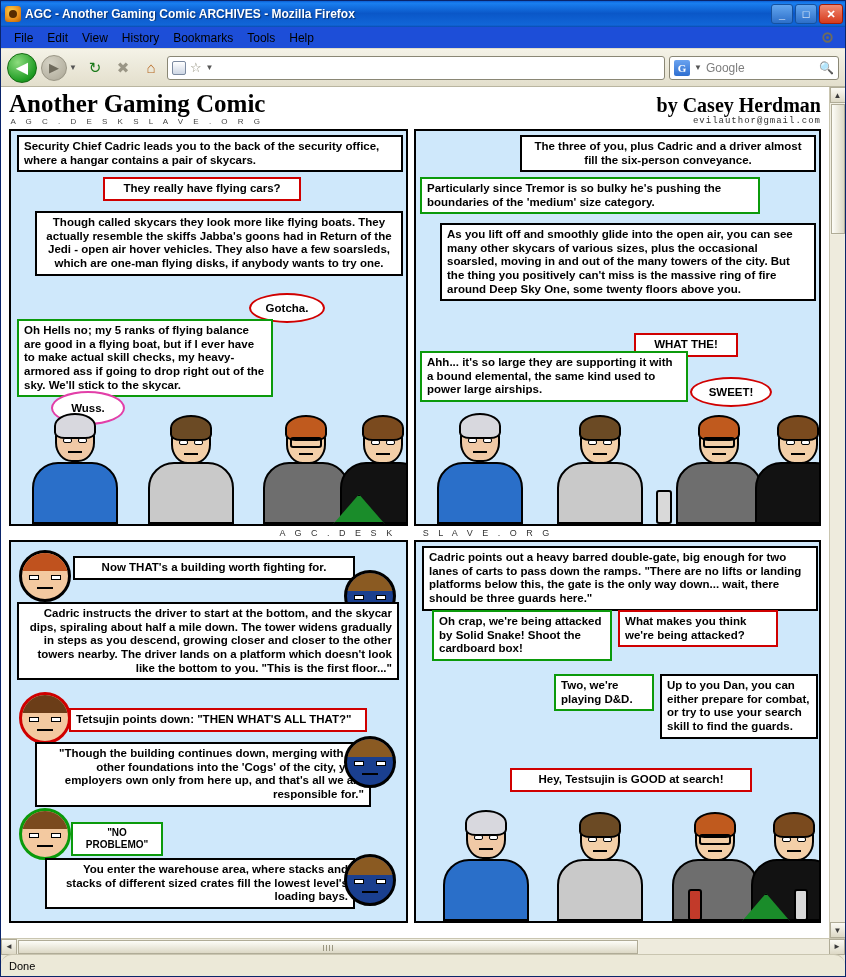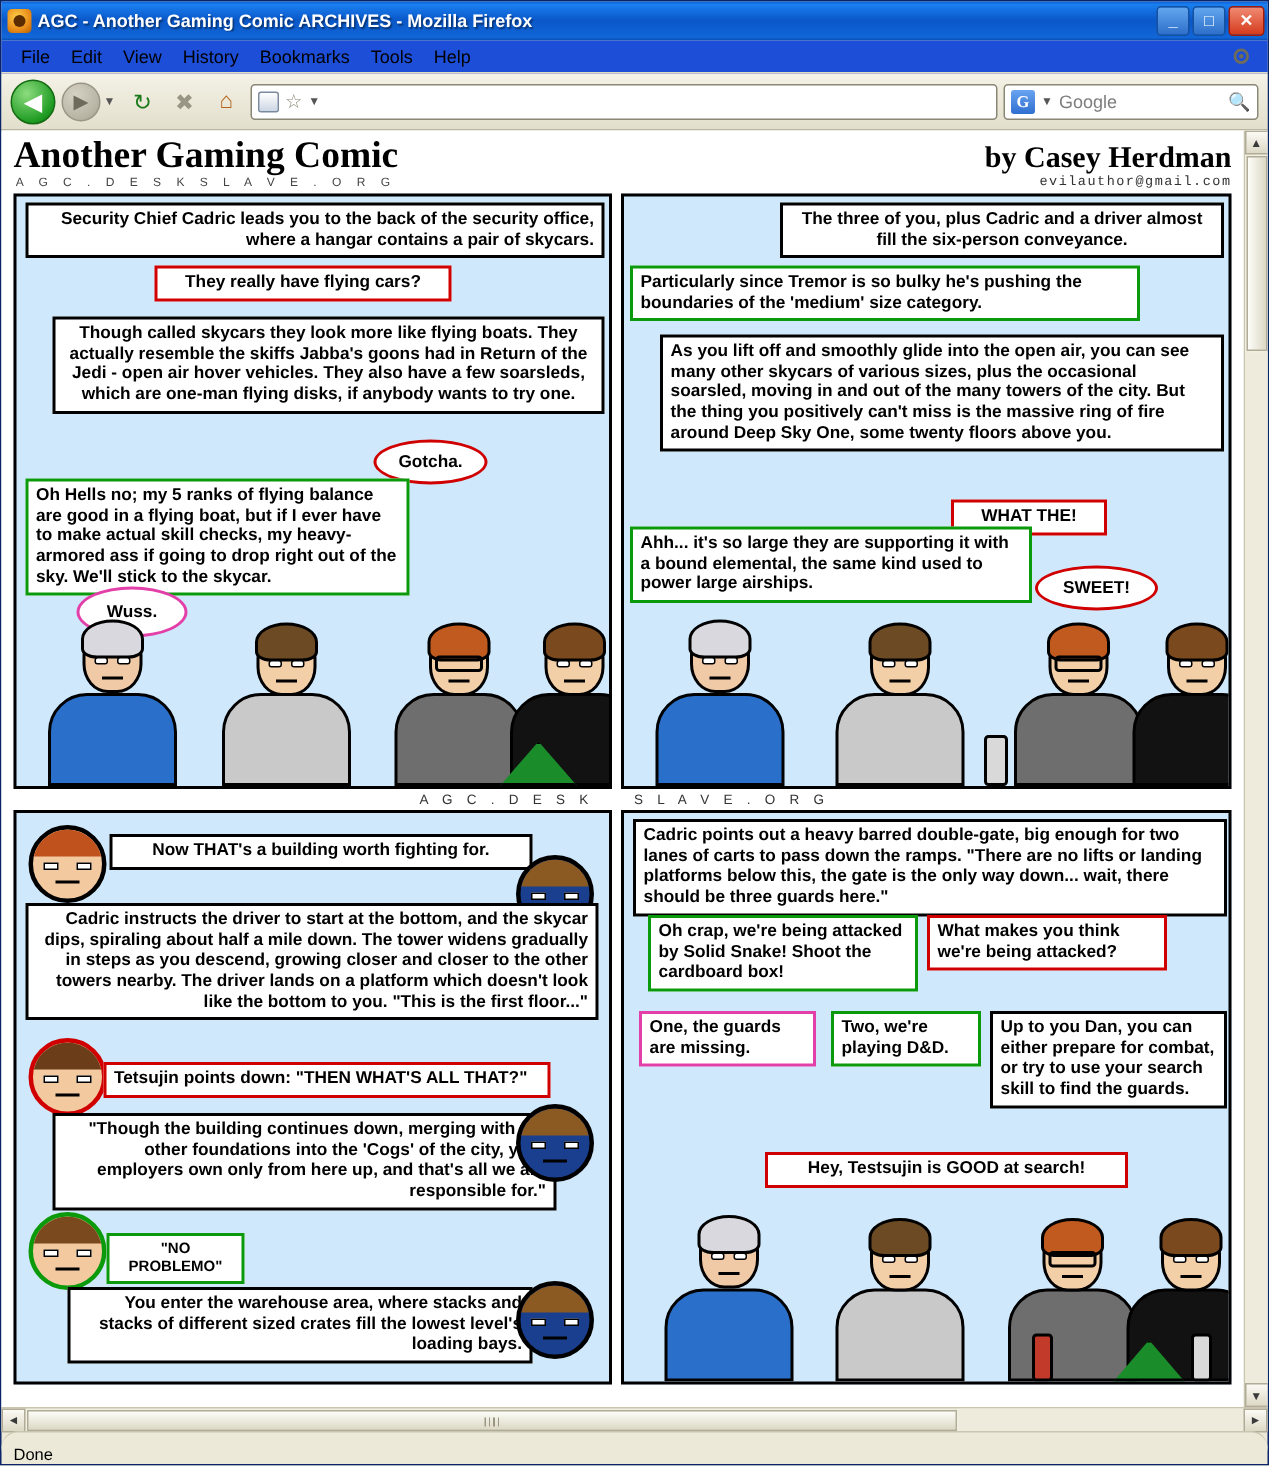--- a/index.html
+++ b/index.html
@@ -192,21 +192,21 @@
     transform: translateX(-50%);
     background:
       repeating-linear-gradient(to right, #9a9681 0 1px, transparent 1px 3px);
   }
   .h-rest { flex: 1 1 auto; background: #eeebdd; height: 16px; }
   
   .statusbar {
     height: 22px;
     background: #ece9d8;
     border-top: 1px solid #c9c5b0;
-    display: flex; align-items: flex-end;
+    display: flex; align-items: center;
     padding: 0 8px;
     font-size: 11px;
     color: #000;
     border-radius: 11px;
   }
   
   .comic {
     padding: 4px 8px 0 8px;
     font-family: "Liberation Sans", sans-serif;
   }
@@ -401,21 +401,21 @@
           </div>
           <div>
             <div class="comic-byline">by Casey Herdman</div>
             <div class="comic-email">evilauthor@gmail.com</div>
           </div>
         </div>
 
         <div class="strip-row">
 
           <div class="panel p1">
-            <div class="bub k" style="left:6px; top:4px; width:386px;text-align:right;">Security Chief Cadric leads you to the back of the security office, where a hangar contains a pair of skycars.</div>
+            <div class="bub k" style="left:6px; top:4px; width:386px;">Security Chief Cadric leads you to the back of the security office, where a hangar contains a pair of skycars.</div>
             <div class="bub r ct" style="left:92px; top:46px; width:198px;">They really have flying cars?</div>
             <div class="bub k ct" style="left:24px; top:80px; width:368px;">Though called skycars they look more like flying boats. They actually resemble the skiffs Jabba's goons had in Return of the Jedi - open air hover vehicles. They also have a few soarsleds, which are one-man flying disks, if anybody wants to try one.</div>
             <div class="oval" style="left:238px; top:162px; width:76px; height:30px;">Gotcha.</div>
             <div class="bub g" style="left:6px; top:176px; width:256px;margin-top:12px;">Oh Hells no; my 5 ranks of flying balance are good in a flying boat, but if I ever have to make actual skill checks, my heavy-armored ass if going to drop right out of the sky. We'll stick to the skycar.</div>
             <div class="oval m" style="left:40px; top:260px; width:74px; height:34px;">Wuss.</div>
 
             <div class="chars">
               <div class="fig" style="left:10px; width:108px; height:108px;">
                 <div class="body" style="background:#2a6fc9;"></div>
                 <div class="head" style="top:0; background:#f0c9a6;">
@@ -553,21 +553,20 @@
               <div class="ae l"></div>
                 <div class="ae r"></div>
               <div class="am"></div>
             </div>
           </div>
 
           <div class="panel p4">
             <div class="bub k" style="left:6px; top:4px; width:396px;">Cadric points out a heavy barred double-gate, big enough for two lanes of carts to pass down the ramps. "There are no lifts or landing platforms below this, the gate is the only way down... wait, there should be three guards here."</div>
             <div class="bub g" style="left:16px; top:68px; width:180px;">Oh crap, we're being attacked by Solid Snake! Shoot the cardboard box!</div>
             <div class="bub r" style="left:202px; top:68px; width:160px;">What makes you think we're being attacked?</div>
-            <div class="bub m" style="left:10px; top:132px; width:118px;">One, the guards are missing.</div>
             <div class="bub g" style="left:138px; top:132px; width:100px;">Two, we're playing D&amp;D.</div>
             <div class="bub k" style="left:244px; top:132px; width:158px;">Up to you Dan, you can either prepare for combat, or try to use your search skill to find the guards.</div>
             <div class="bub r ct" style="left:94px; top:226px; width:242px;">Hey, Testsujin is GOOD at search!</div>
 
             <div class="chars">
               <div class="fig" style="left:16px; width:108px; height:108px;">
                 <div class="body" style="background:#2a6fc9;"></div>
                 <div class="head" style="top:0; background:#f0c9a6;">
                   <div class="hair" style="background:#d8d8de;"></div>
                   <div class="eye l"></div>

